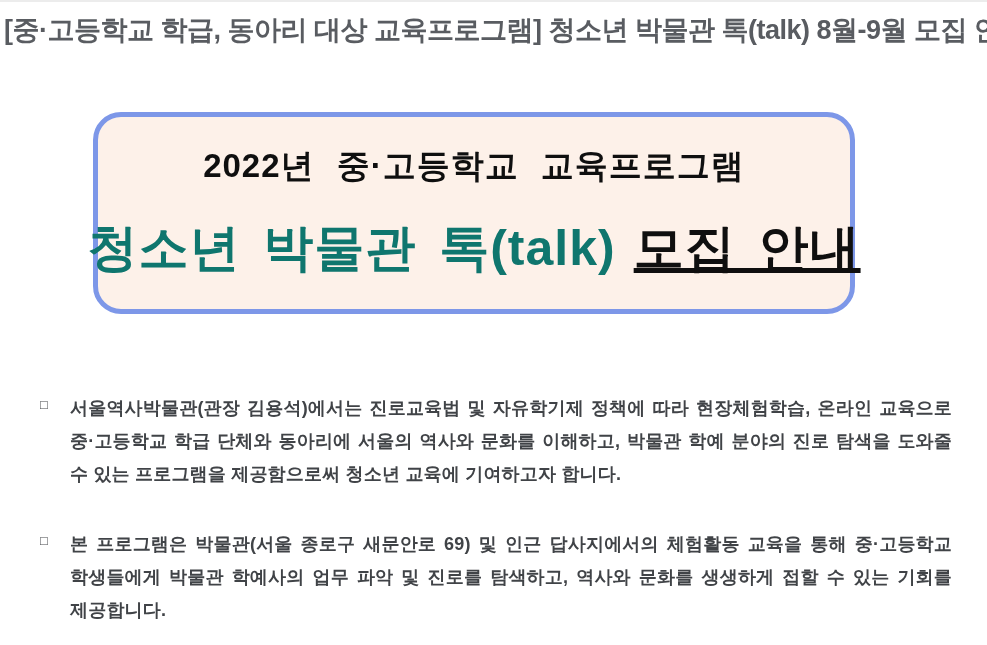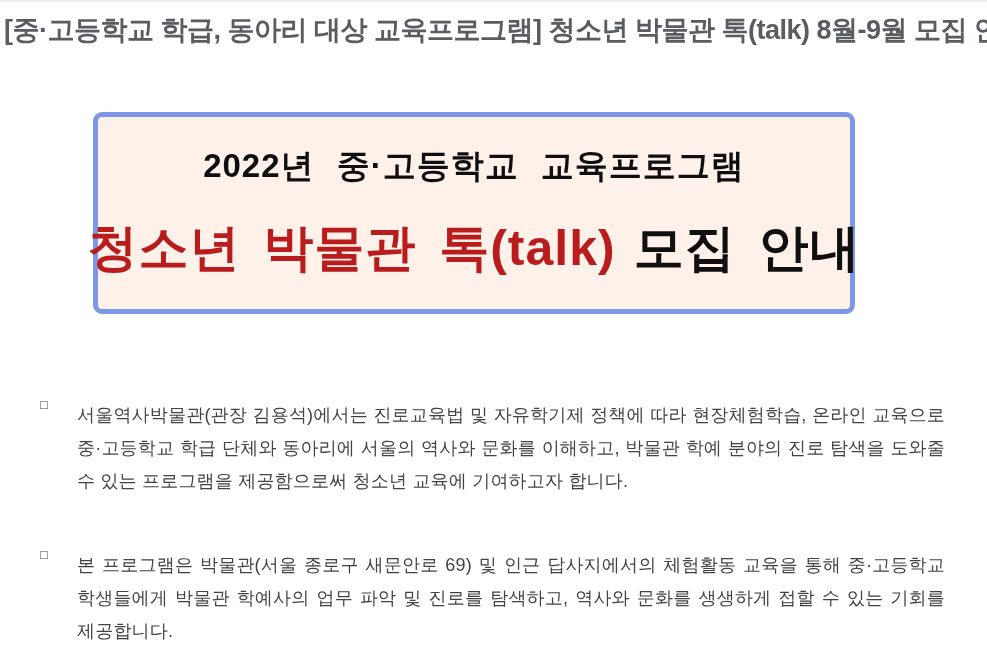--- a/index.html
+++ b/index.html
@@ -29,21 +29,21 @@
 
   
   .banner {
     position: absolute;
     left: 93px;
     top: 110px;
     width: 762px;
     height: 202px;
     background: #fdf1e9;
     border: 5px solid #7d97e8;
-    border-radius: 9px;
+    border-radius: 28px;
     display: flex;
     flex-direction: column;
     align-items: center;
     justify-content: center;
     gap: 26px;
   }
   .banner-subtitle {
     font-size: 33px;
     font-weight: 900;
     color: #0f0f0f;
@@ -52,22 +52,22 @@
     white-space: nowrap;
   }
   .banner-title {
     font-size: 50px;
     font-weight: 900;
     color: #0f0f0f;
     letter-spacing: 1px;
     word-spacing: 8px;
     white-space: nowrap;
   }
-  .banner-title .highlight { color: #b91c1c; }
-  .banner-title .rest { margin-left: 18px; }
+  .banner-title .highlight { color: #0f766e; }
+  .banner-title .rest { margin-left: 18px; text-decoration: underline; }
 
   
   .notice-body {
     position: absolute;
     left: 40px;
     top: 386px;
     width: 916px;
   }
   .para {
     display: flex;
@@ -75,25 +75,25 @@
     margin-bottom: 29px;
   }
   .bullet {
     flex: 0 0 26px;
     width: 26px;
     font-size: 13px;
     line-height: 33px;
     color: #46494d;
   }
   .ptext {
-    margin: 11px;
+    margin: 4px;
     flex: 1;
     font-size: 18px;
     line-height: 33px;
-    font-weight: 400;
+    font-weight: 700;
     color: #404347;
     letter-spacing: 0.2px;
     text-align: justify;
     word-break: keep-all;
   }
 </style>
 </head>
 <body>
 
 <div class="post-title">[중·고등학교 학급, 동아리 대상 교육프로그램] 청소년 박물관 톡(talk) 8월-9월 모집 안내입니다</div>

